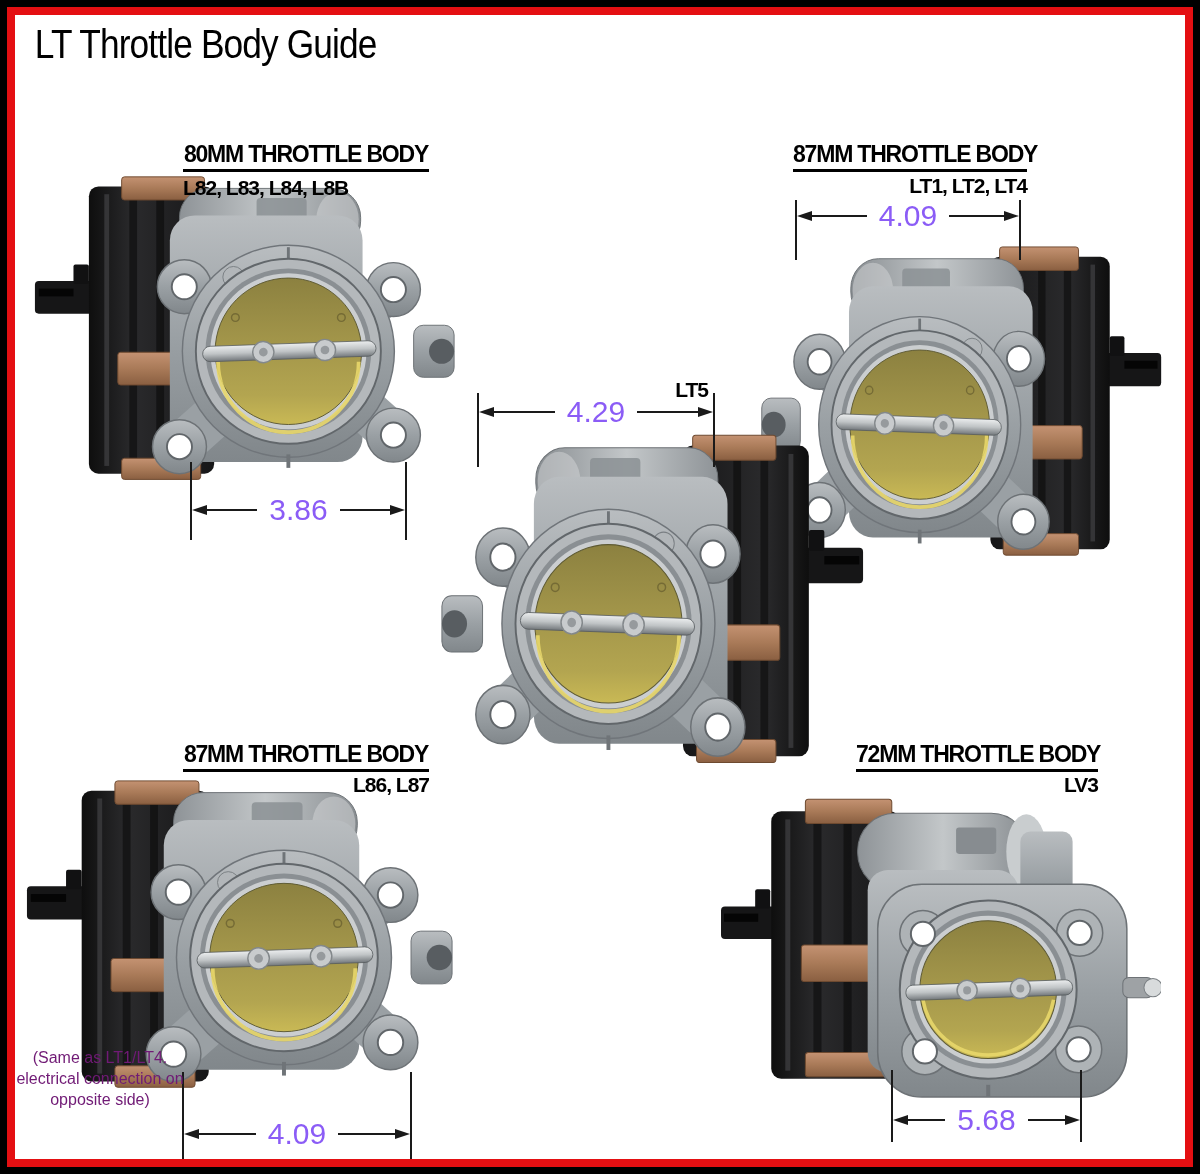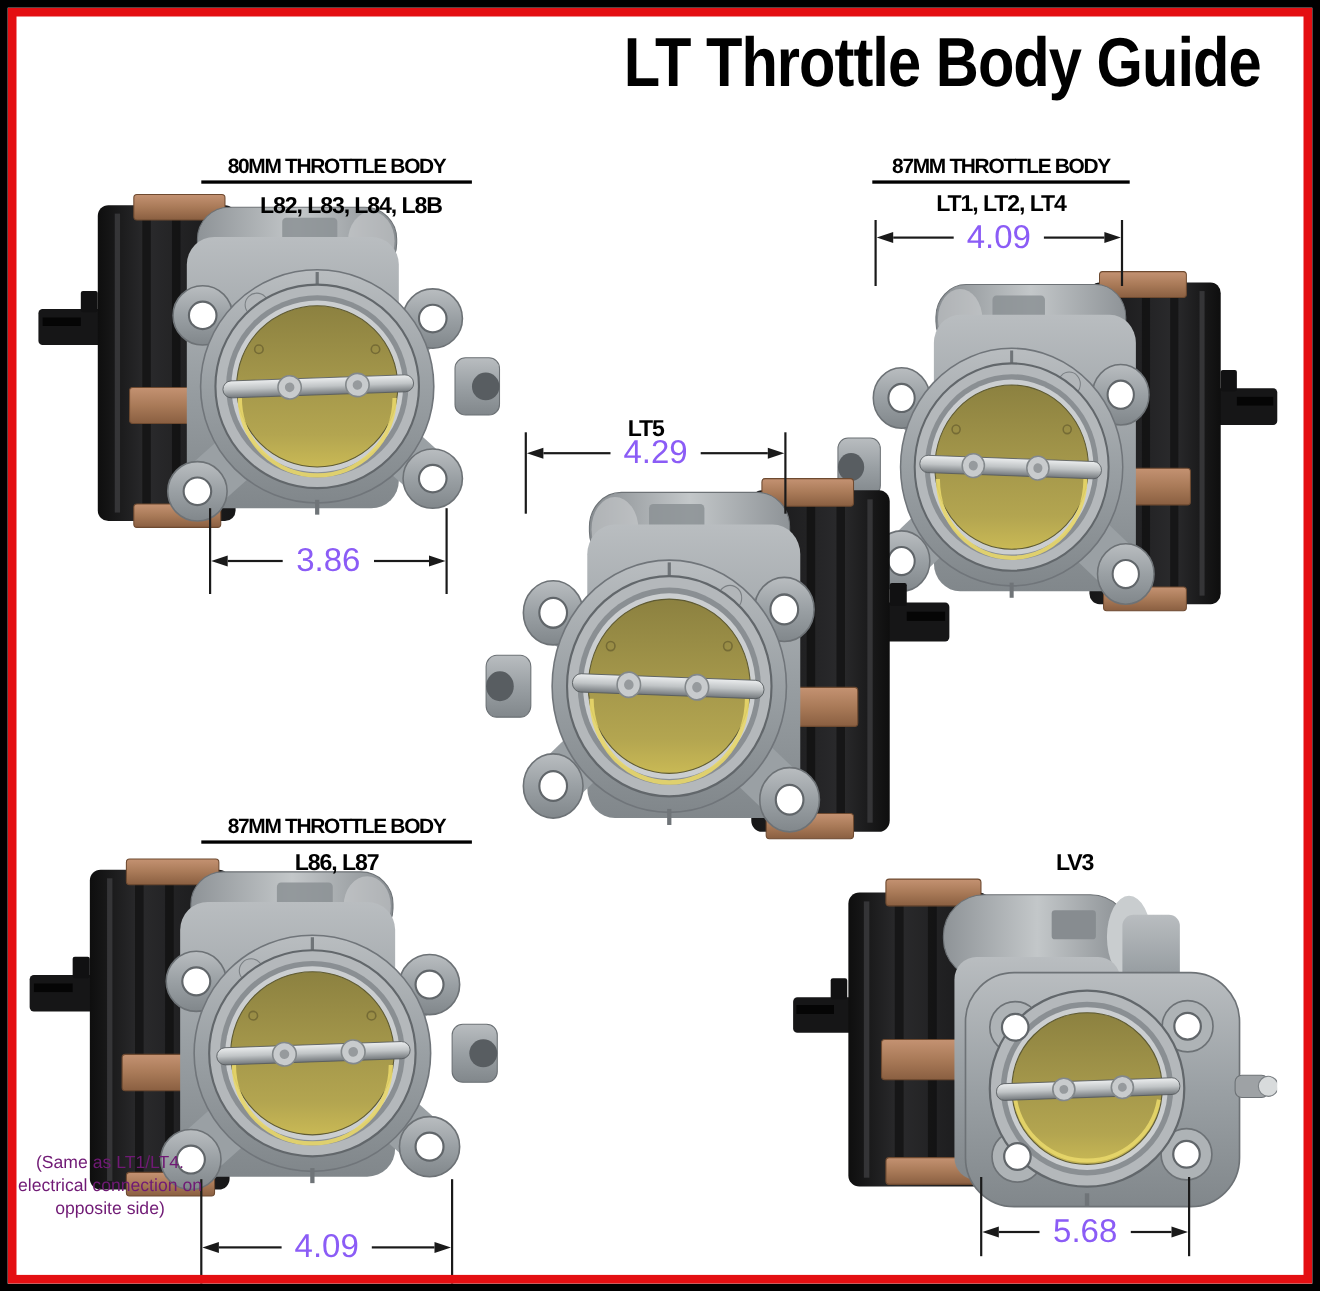--- a/index.html
+++ b/index.html
@@ -1,26 +1,26 @@
 <!DOCTYPE html>
 <html><head>
 <meta charset="utf-8">
 <style>
   *{margin:0;padding:0;box-sizing:border-box}
   html,body{background:#ffffff}
   body{font-family:"Liberation Sans",sans-serif;color:#000}
   #canvas{position:relative;width:1200px;height:1174px;background:#fff;border:7px solid #000;overflow:hidden}
   #canvas::before{content:"";position:absolute;inset:0;border:8px solid #e40f12;pointer-events:none;z-index:60}
-  .page-title{position:absolute;left:0;top:14px;width:100%;text-align:right;font-size:63px;font-weight:700;letter-spacing:-1px;z-index:5;white-space:nowrap}
+  .page-title{position:absolute;left:0;top:14px;width:100%;text-align:left;font-size:41px;font-weight:400;letter-spacing:-1px;z-index:5;white-space:nowrap}
   .cond{display:inline-block;transform:scaleX(.86);transform-origin:center}
   .tb-label{position:absolute;z-index:5;text-align:center}
-  .tb-title{font-size:19px;font-weight:700;letter-spacing:-1.2px;border-bottom:3px solid #000;padding-bottom:1px;white-space:nowrap;text-align:center}
+  .tb-title{font-size:23px;font-weight:700;letter-spacing:-1.2px;border-bottom:3px solid #000;padding-bottom:1px;white-space:nowrap;text-align:center}
   .tb-engines{position:absolute;z-index:5;font-size:21px;font-weight:700;letter-spacing:-1px;white-space:nowrap}
-  .tb-engines.center{text-align:center}
-  .tb-engines.right{text-align:center}
+  .tb-engines.center{text-align:right}
+  .tb-engines.right{text-align:left}
   .tb{position:absolute;z-index:1}
   .dim{position:absolute;z-index:4}
   .dim-ext{position:absolute;top:0;bottom:0;width:2px;background:#1a1a1a}
   .dim-ext.l{left:0}.dim-ext.r{right:0}
   .dim-line{position:absolute;left:2px;right:2px;height:0;display:flex;align-items:center}
   .dim-arrow{width:0;height:0;border-top:5px solid transparent;border-bottom:5px solid transparent;flex:0 0 auto}
   .dim-arrow.l{border-right:15px solid #1a1a1a}
   .dim-arrow.r{border-left:15px solid #1a1a1a}
   .dim-seg{flex:1 1 auto;height:2px;background:#1a1a1a}
   .dim-text{flex:0 0 auto;padding:0 12px;font-size:30px;line-height:1;color:#8b5cf6}
@@ -242,20 +242,23 @@
       <span class="dim-seg"></span>
       <span class="dim-text">4.09</span>
       <span class="dim-seg"></span>
       <span class="dim-arrow r"></span>
     </div>
   </div>
 
   <svg class="tb" style="left:712px;top:778px;width:442px;height:314px" viewBox="0 0 440 310" preserveAspectRatio="none">
     <use href="#tb-lv3"></use>
   </svg>
+  <div class="tb-label" style="left:849px;top:734px;width:242px">
+    <div class="tb-title">72MM THROTTLE BODY</div>
+  </div>
   <div class="tb-engines center" style="left:849px;top:766px;width:242px">LV3</div>
   <div class="dim" style="left:884px;top:1063px;width:191px;height:72px">
     <div class="dim-ext l"></div>
     <div class="dim-ext r"></div>
     <div class="dim-line" style="top:50px">
       <span class="dim-arrow l"></span>
       <span class="dim-seg"></span>
       <span class="dim-text">5.68</span>
       <span class="dim-seg"></span>
       <span class="dim-arrow r"></span>

